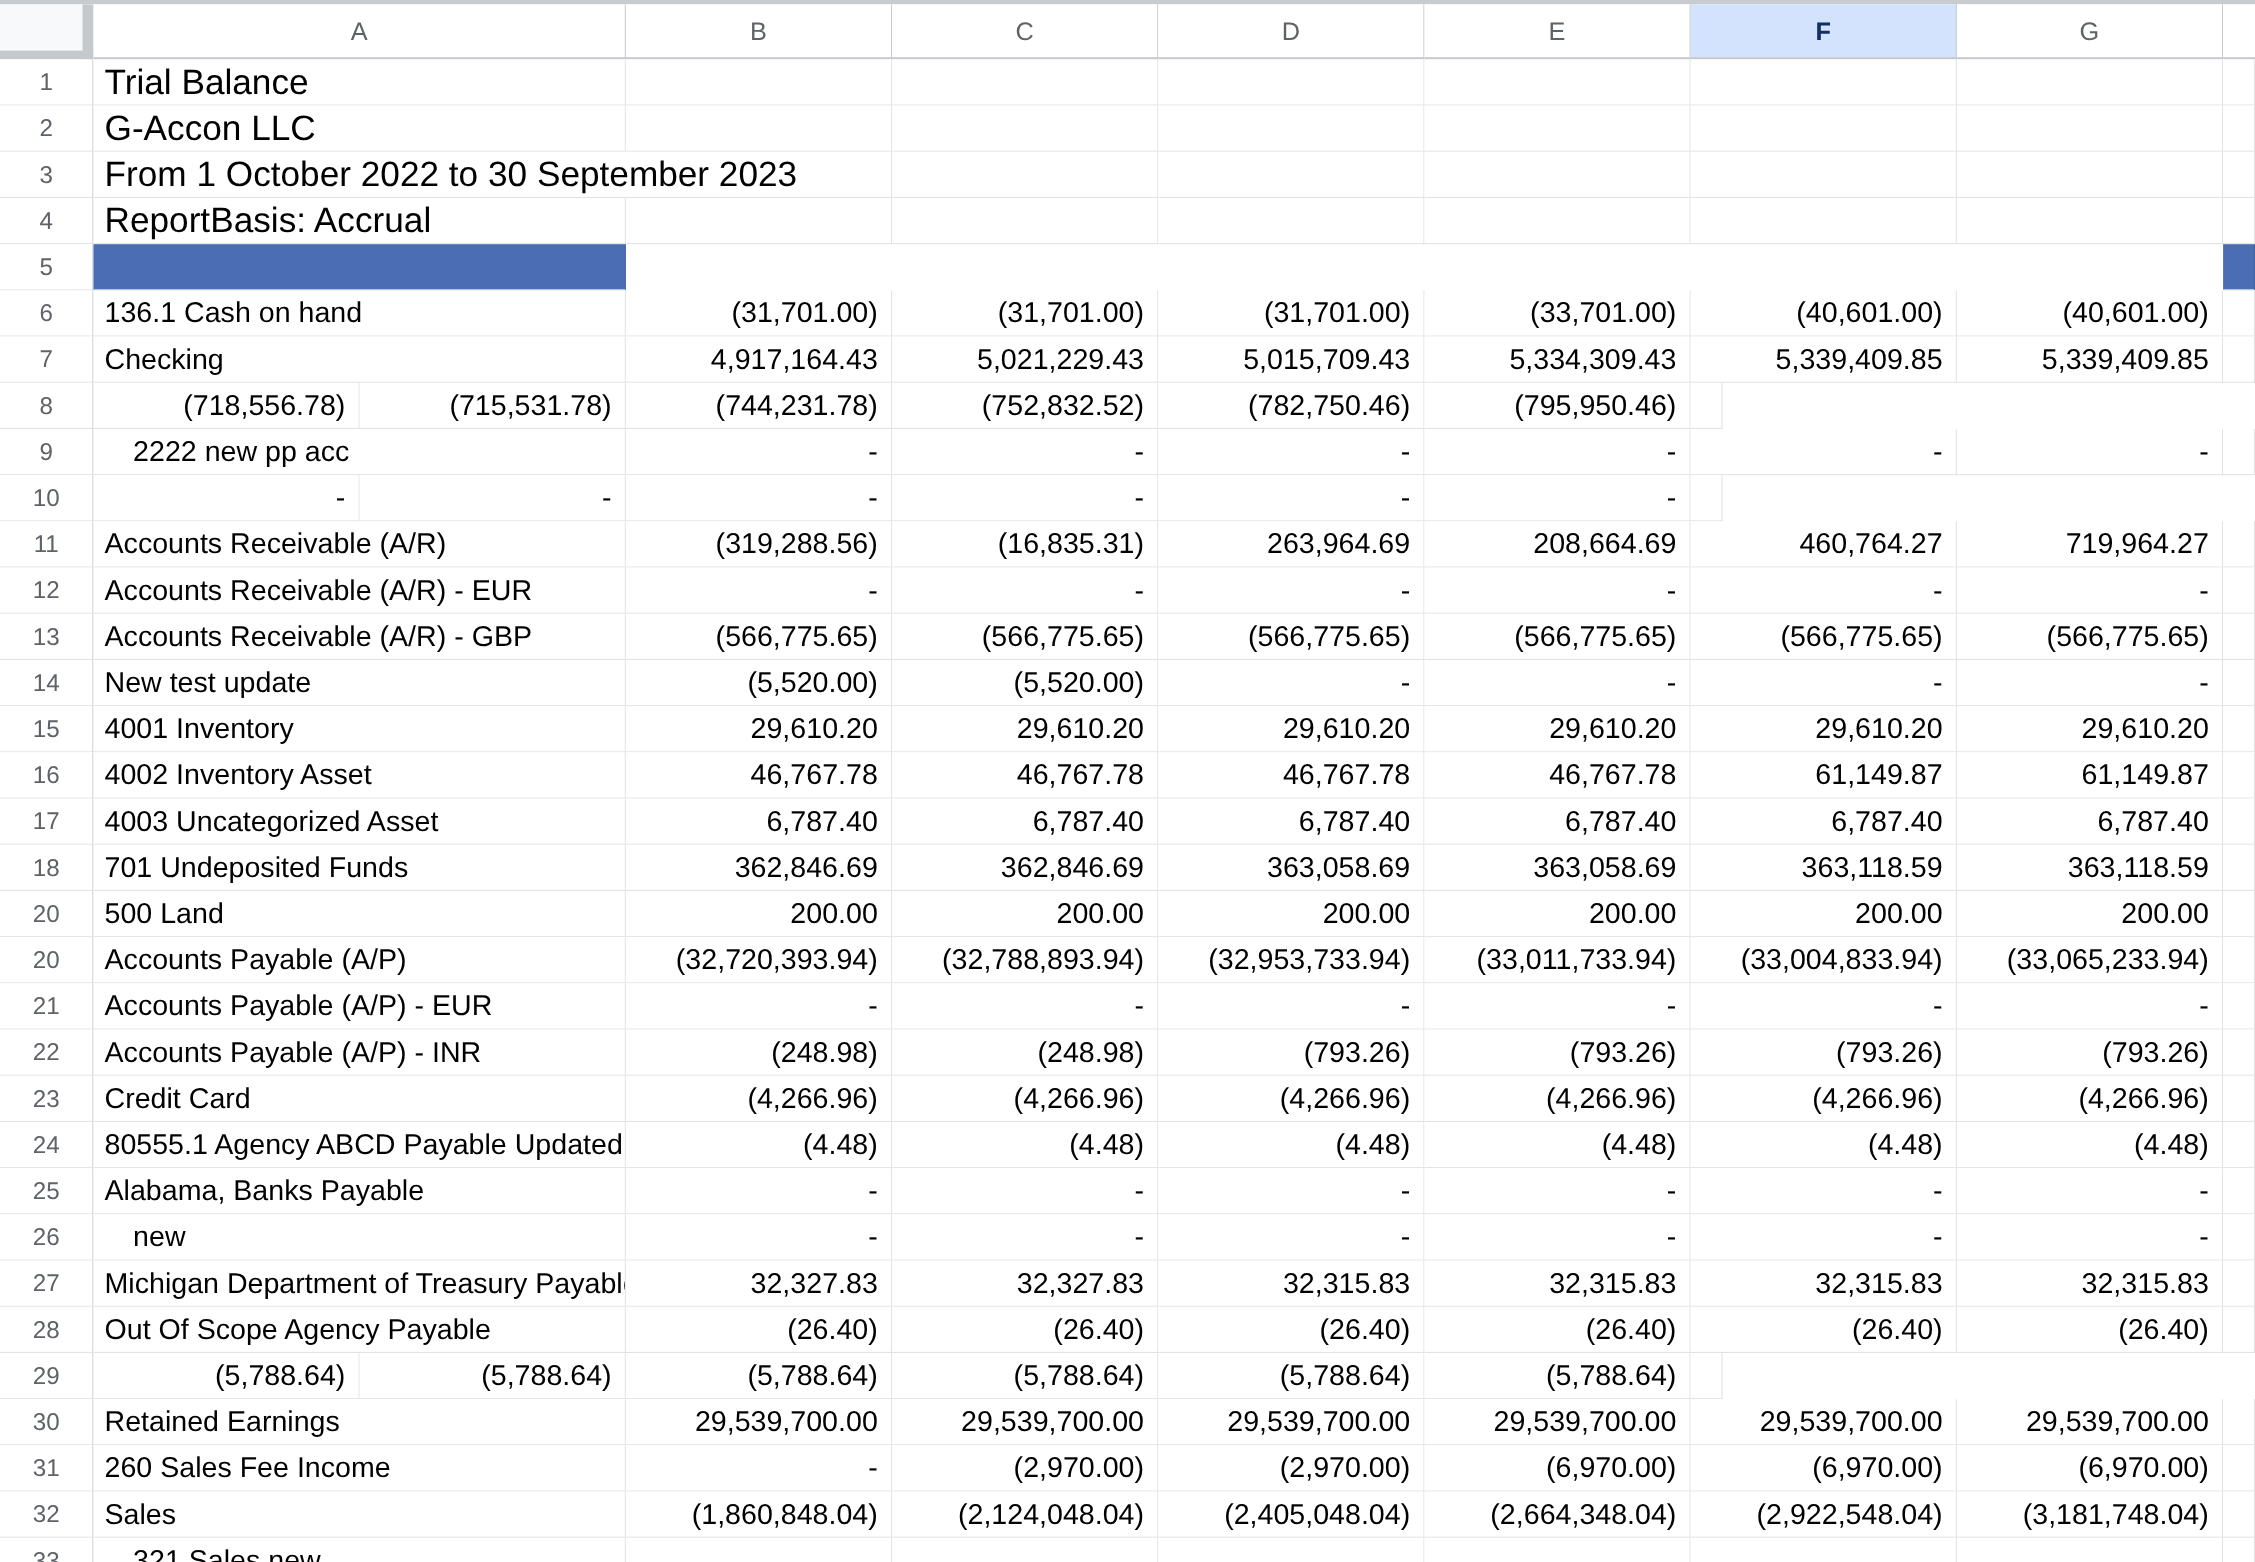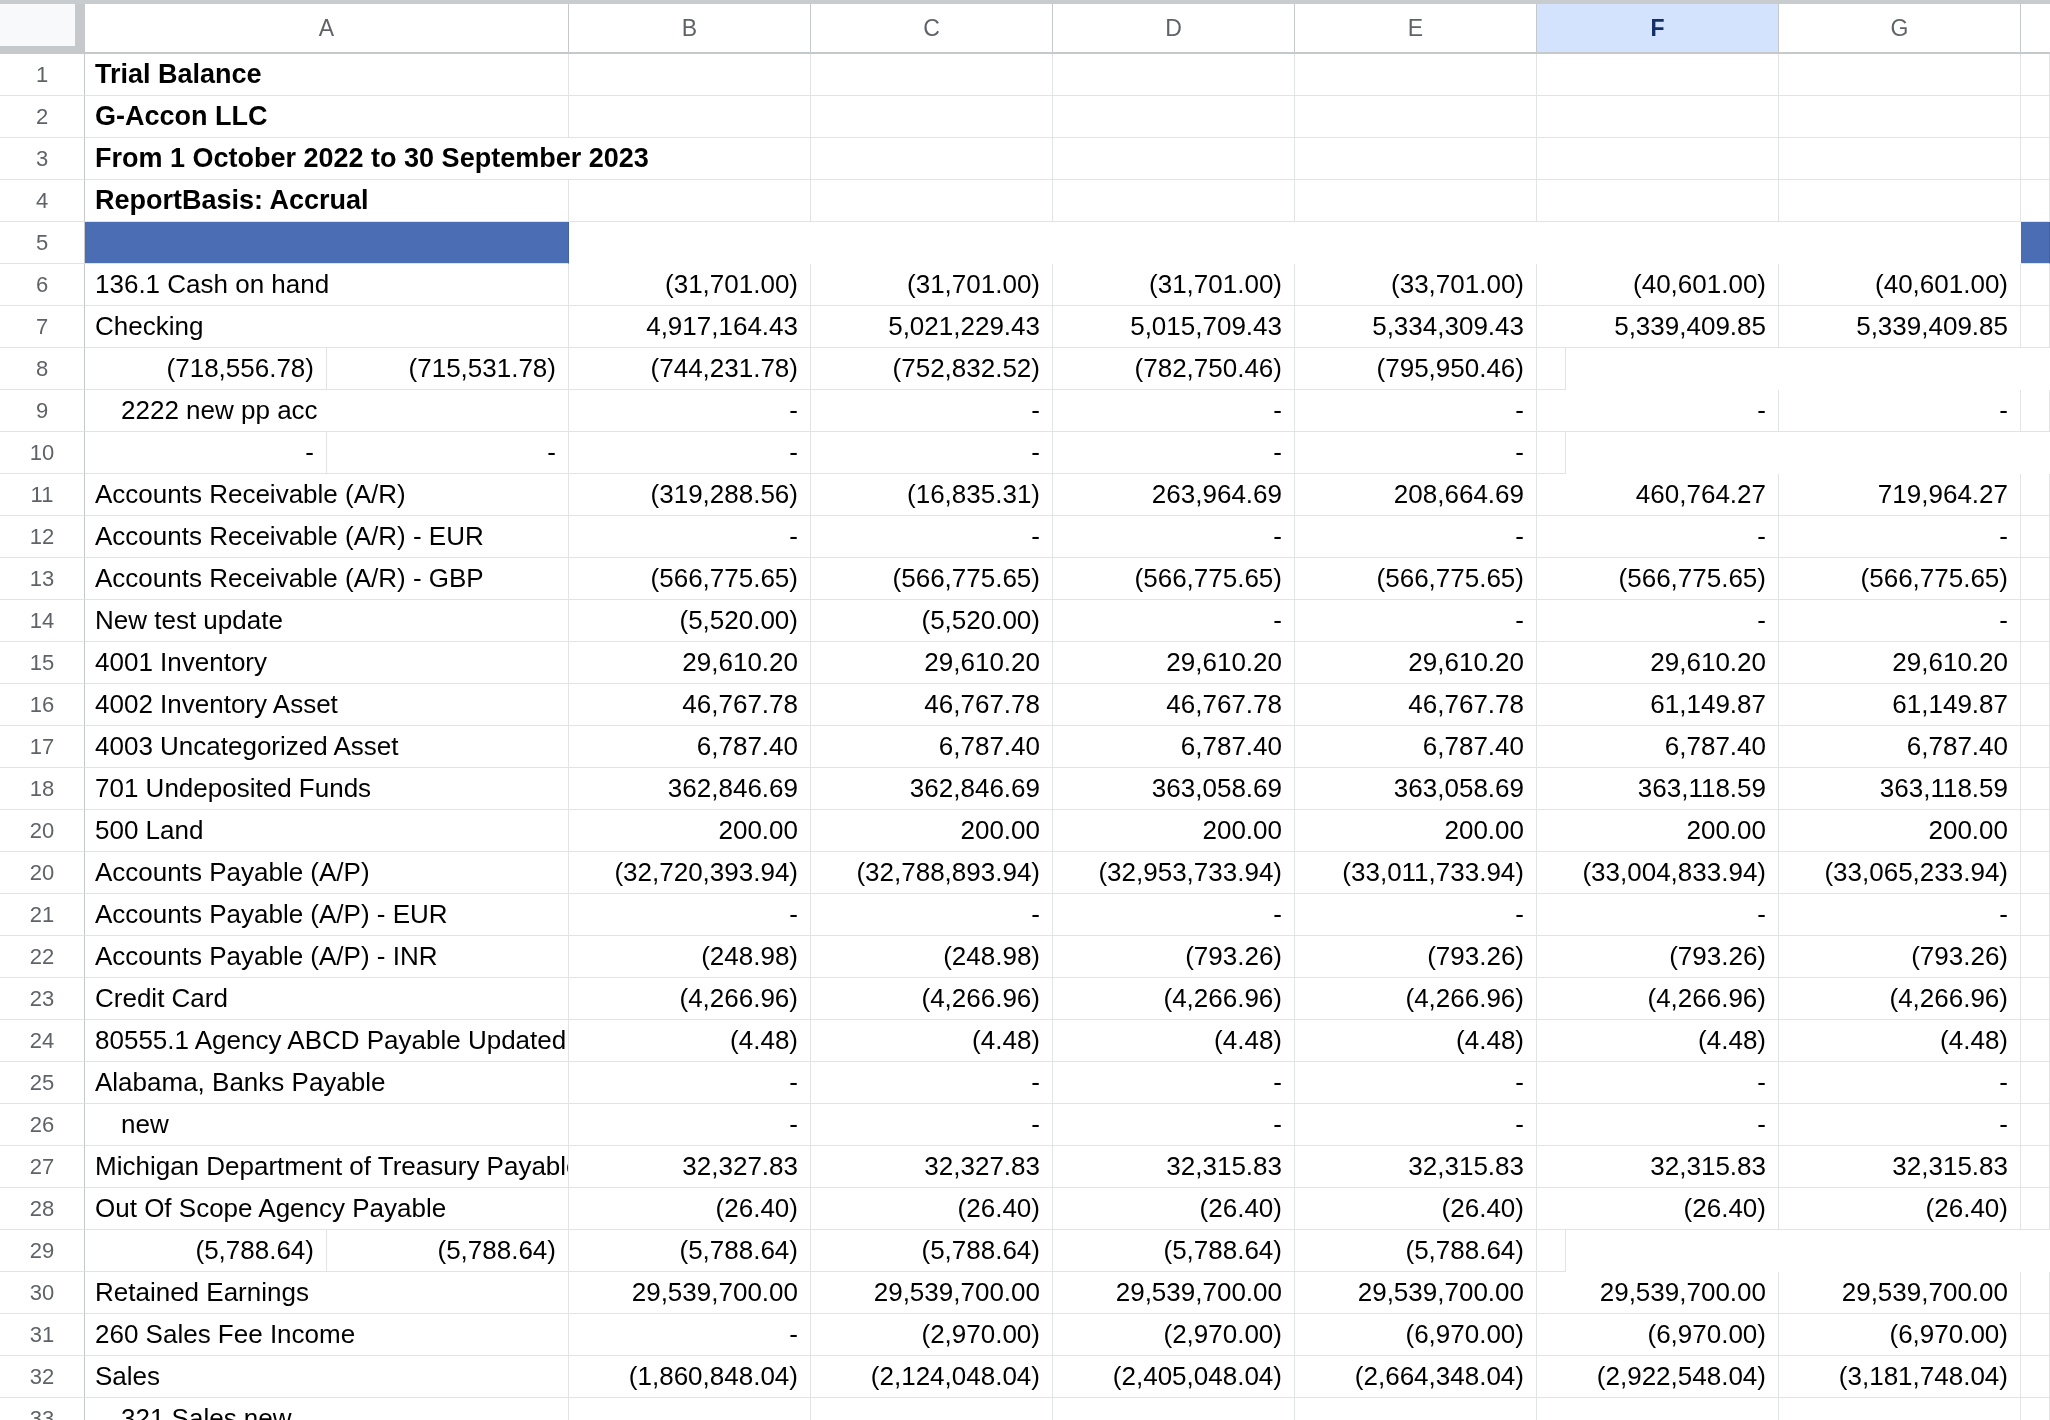--- a/index.html
+++ b/index.html
@@ -19,21 +19,21 @@
   .num{width:var(--gutter);box-sizing:border-box;display:flex;align-items:center;justify-content:center;
        font-size:22px;color:var(--muted);border-right:1px solid var(--chrome);
        border-bottom:1px solid var(--grid);background:#fff;flex:none;}
   .cell{box-sizing:border-box;display:flex;align-items:center;font-size:26px;color:#000;
         border-right:1px solid var(--grid);border-bottom:1px solid var(--grid);
         overflow:hidden;white-space:nowrap;flex:none;background:#fff;}
   .a{width:var(--colA);padding-left:10px;justify-content:flex-start;}
   .a.ind{padding-left:36px;}
   .v{width:var(--colW);padding-right:12px;justify-content:flex-end;}
   .s{width:var(--sliver);}
-  .title{font-weight:bold;font-size:27px;}
+  .title{font-weight:normal;font-size:32px;}
   .noclip{overflow:visible;border-right:none;position:relative;z-index:2;}
   .blue{background:var(--blue);border-right:1px solid rgba(0,0,0,0.10);border-bottom:1px solid var(--grid);
         color:#fff;font-weight:bold;}
   .blue.date{justify-content:center;padding:0;margin-top:44px;}
 </style>
 </head>
 <body>
 
 <div class="sheet" style="--blue: #4a6db4; --selbg: #d3e3fd; --seltx: #132f63; --grid: #e2e3e5; --muted: #5f6368; --chrome: #c6c9cc;">
   <div class="hdr-row">

